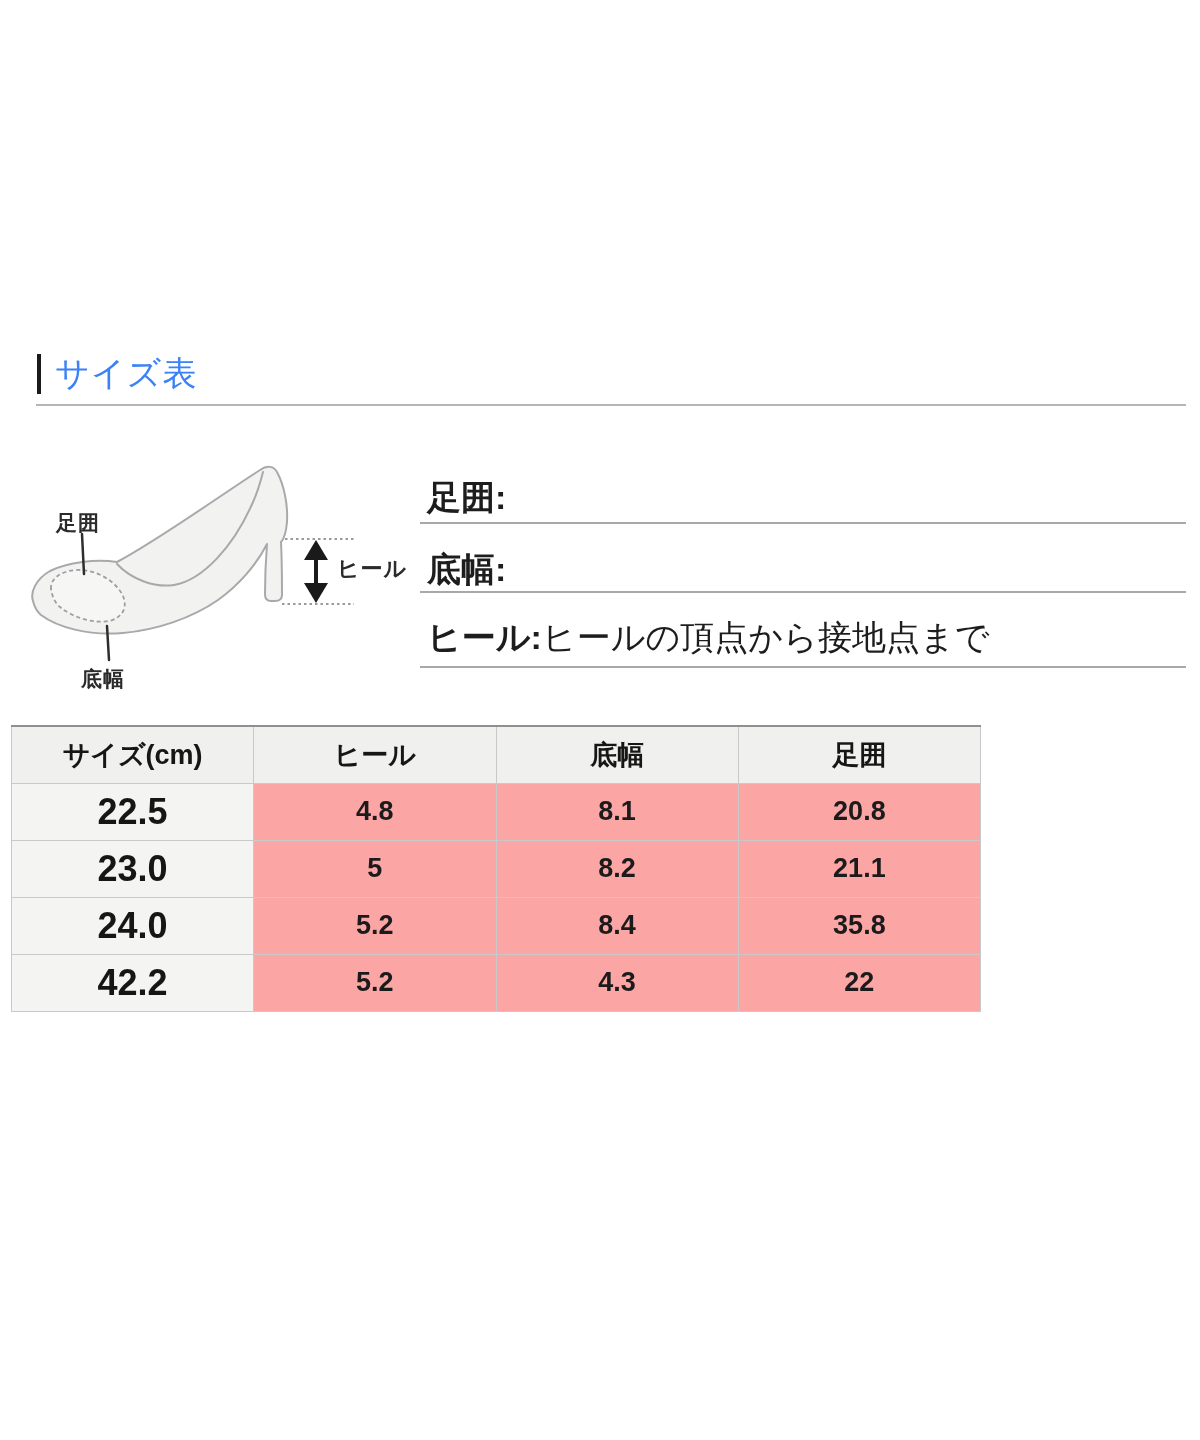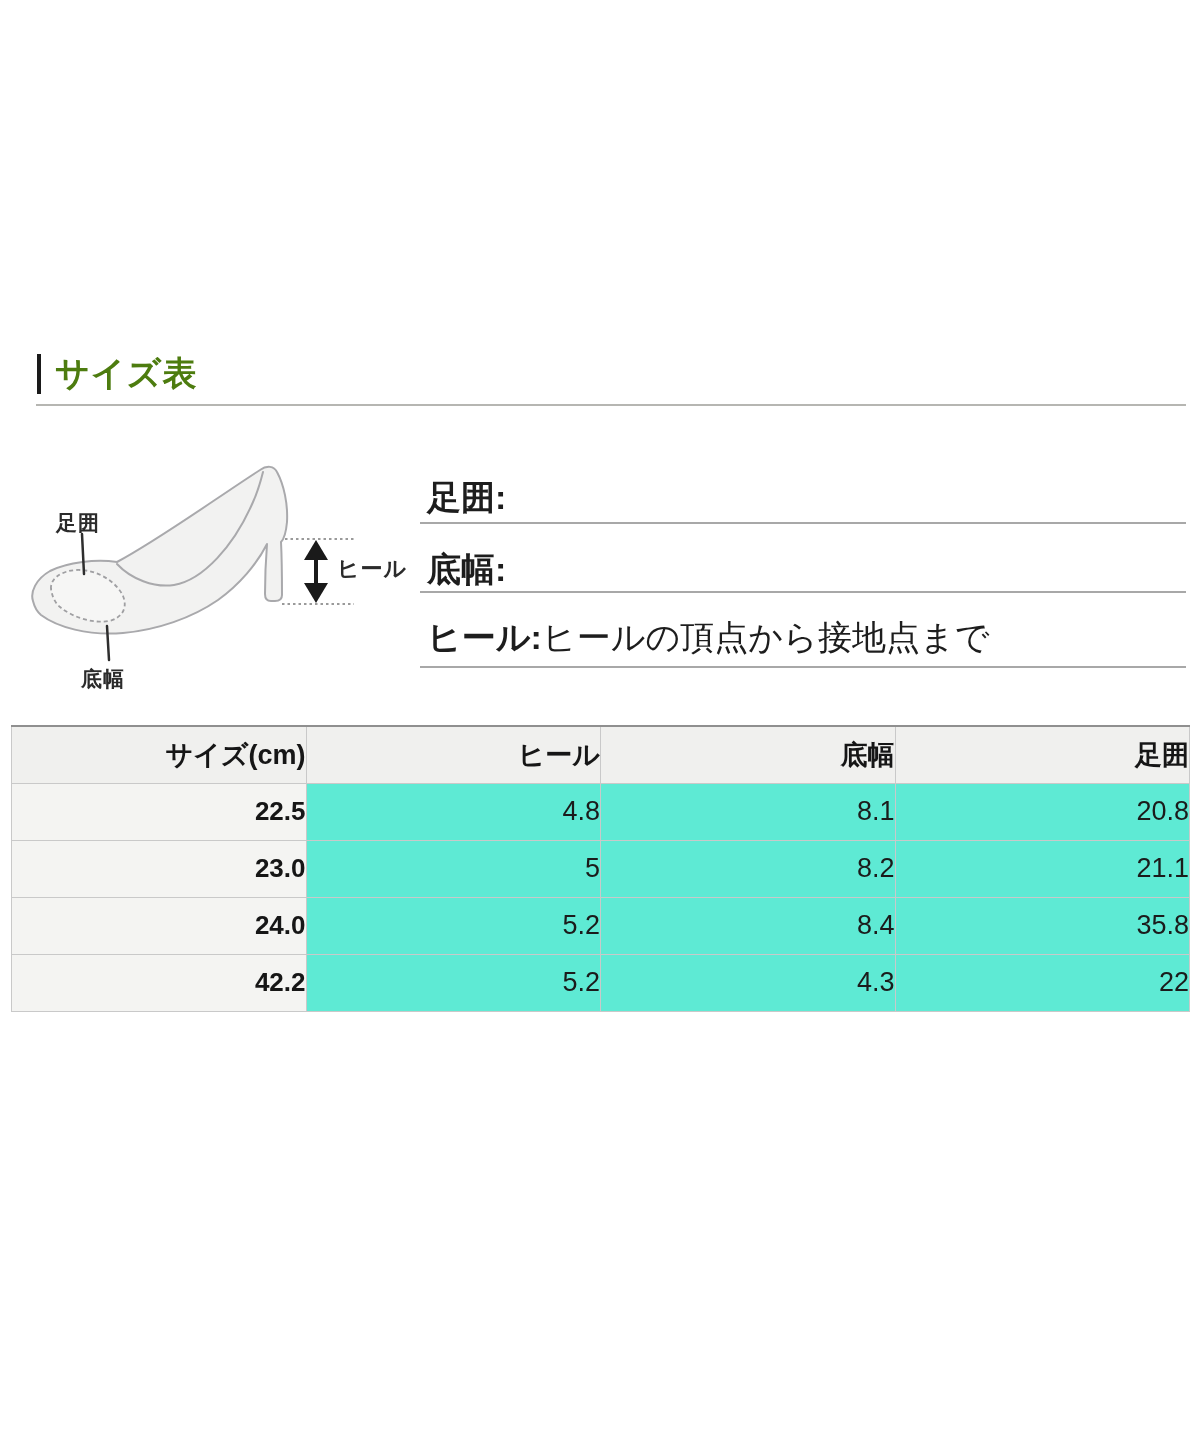--- a/index.html
+++ b/index.html
@@ -7,21 +7,21 @@
   body {
     width: 1200px; height: 1440px;
     font-family: "Liberation Sans", "DejaVu Sans", sans-serif;
     color: #1b1b1b;
   }
   .page { position: relative; width: 1200px; height: 1440px; background: #fff; overflow: hidden; }
 
   
   .title-block { position: absolute; left: 37px; top: 351px; display: flex; align-items: center; }
   .title-bar { width: 4px; height: 40px; background: #1a1a1a; margin-right: 14px; }
-  .title-text { font-size: 34px; font-weight: 700; color: #4d7c0f; letter-spacing: 1px; }
+  .title-text { font-size: 34px; font-weight: 400; color: #3b82f6; letter-spacing: 1px; }
   .title-divider { position: absolute; left: 36px; top: 404px; width: 1150px; height: 2px; background: #b6b6b2; }
 
   
   .diagram { position: absolute; left: 20px; top: 440px; width: 400px; height: 280px; }
   .diagram svg { position: absolute; left: 0; top: 0; }
   .shoe-body   { fill: #f2f2f1; stroke: #a9a9ac; stroke-width: 2; stroke-linejoin: round; }
   .shoe-line   { fill: none; stroke: #a9a9ac; stroke-width: 2; stroke-linecap: round; }
   .shoe-dashed { fill: #f6f6f5; stroke: #9f9fa2; stroke-width: 1.8; stroke-dasharray: 4 3; }
   .leader      { stroke: #2e2e2e; stroke-width: 2.5; stroke-linecap: round; }
   .dotline     { stroke: #9a9a9a; stroke-width: 2; stroke-dasharray: 2.5 3; }
@@ -38,27 +38,27 @@
   .def-desc { font-weight: 400; }
   .def-row-1 { top: 475px; }
   .def-row-2 { top: 547px; }
   .def-row-3 { top: 615px; }
   .def-line { position: absolute; left: 420px; width: 766px; height: 2px; background: #a8a8a8; }
   .def-line-1 { top: 522px; }
   .def-line-2 { top: 591px; }
   .def-line-3 { top: 666px; }
 
   
-  .size-table { position: absolute; left: 11px; top: 725px; width: 1179px;
-                border-collapse: collapse; table-layout: fixed; text-align: right;
+  .size-table { position: absolute; left: 11px; top: 725px; width: 970px;
+                border-collapse: collapse; table-layout: fixed; text-align: center;
                 border: 1px solid #b3b3b3; border-top: 2px solid #8f8f8f; }
   .size-table th, .size-table td { border: 1px solid #c9c9c9; height: 57px; vertical-align: middle; }
   .size-table thead th { background: #f0f0ee; font-size: 27px; font-weight: 700; color: #161616; }
-  .size-table tbody th { background: #f4f4f2; font-size: 26px; font-weight: 700; color: #161616; }
-  .size-table tbody td { background: #5eead4; font-size: 27px; font-weight: 400; color: #1b1b1b; }
+  .size-table tbody th { background: #f4f4f2; font-size: 36px; font-weight: 700; color: #161616; }
+  .size-table tbody td { background: #fca5a5; font-size: 27px; font-weight: 700; color: #1b1b1b; }
 </style>
 </head>
 <body>
 
 <div class="page">
 
   <div class="title-block">
     <div class="title-bar"></div>
     <div class="title-text">サイズ表</div>
   </div>

